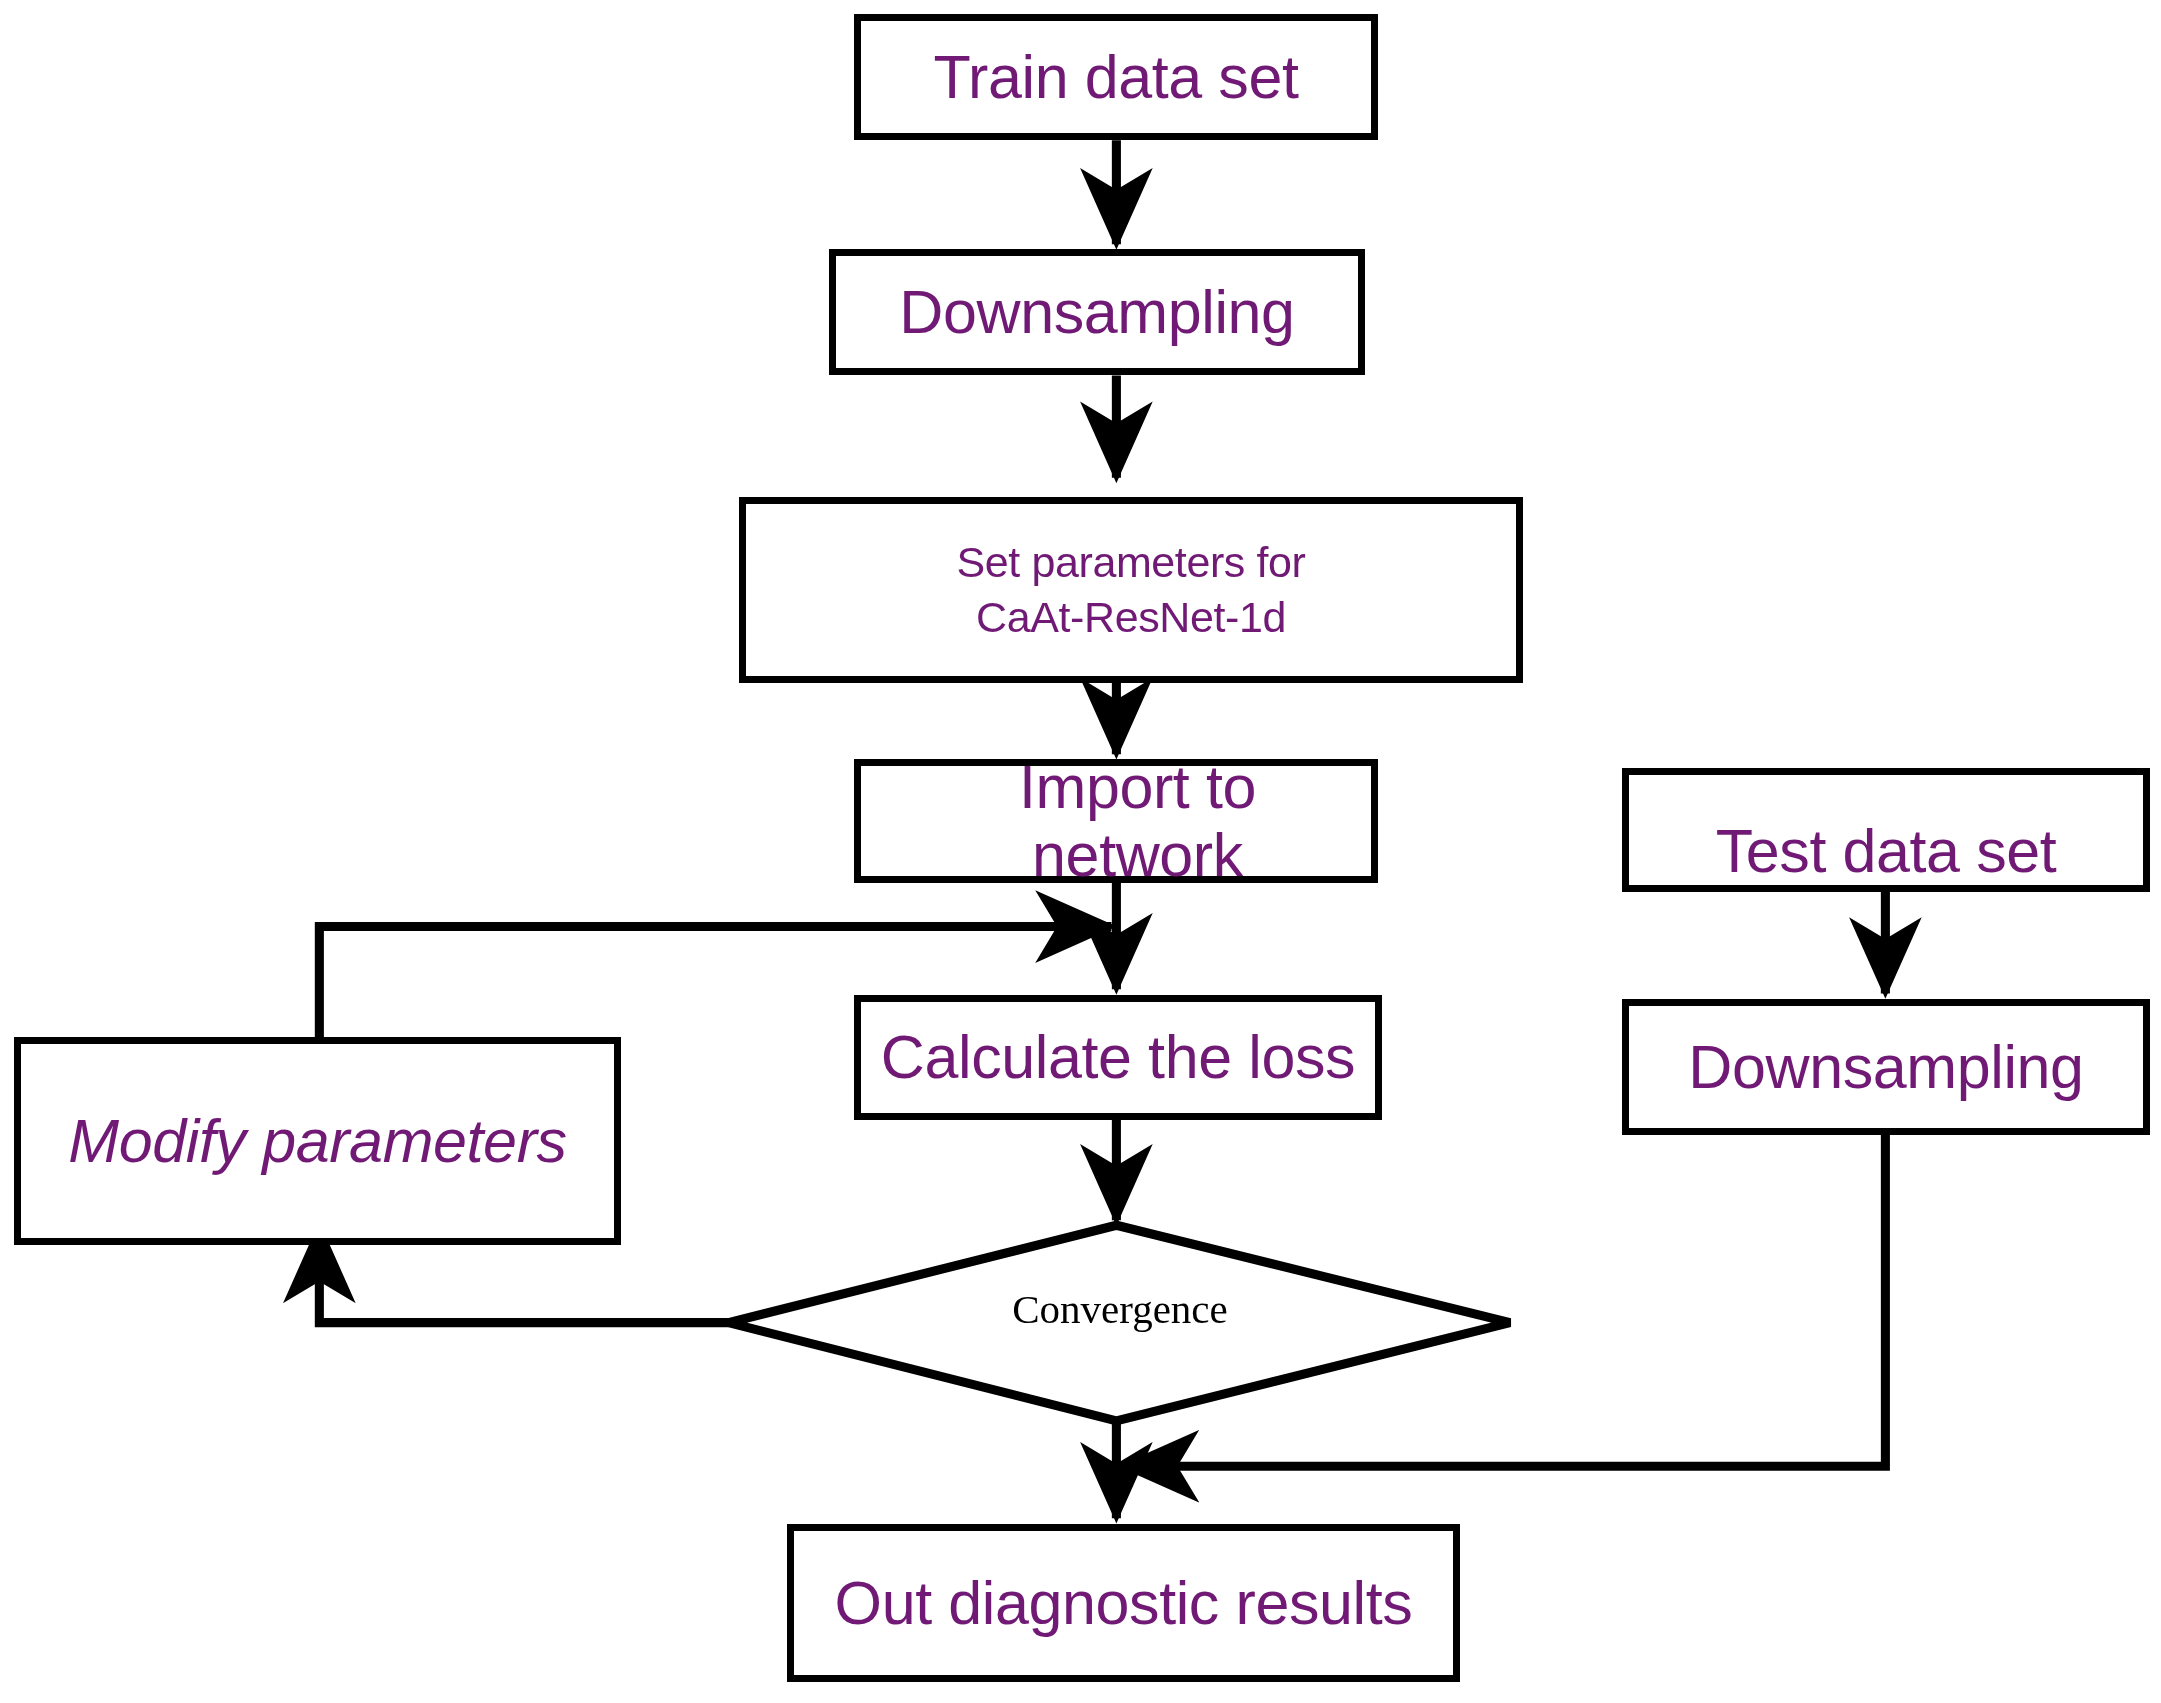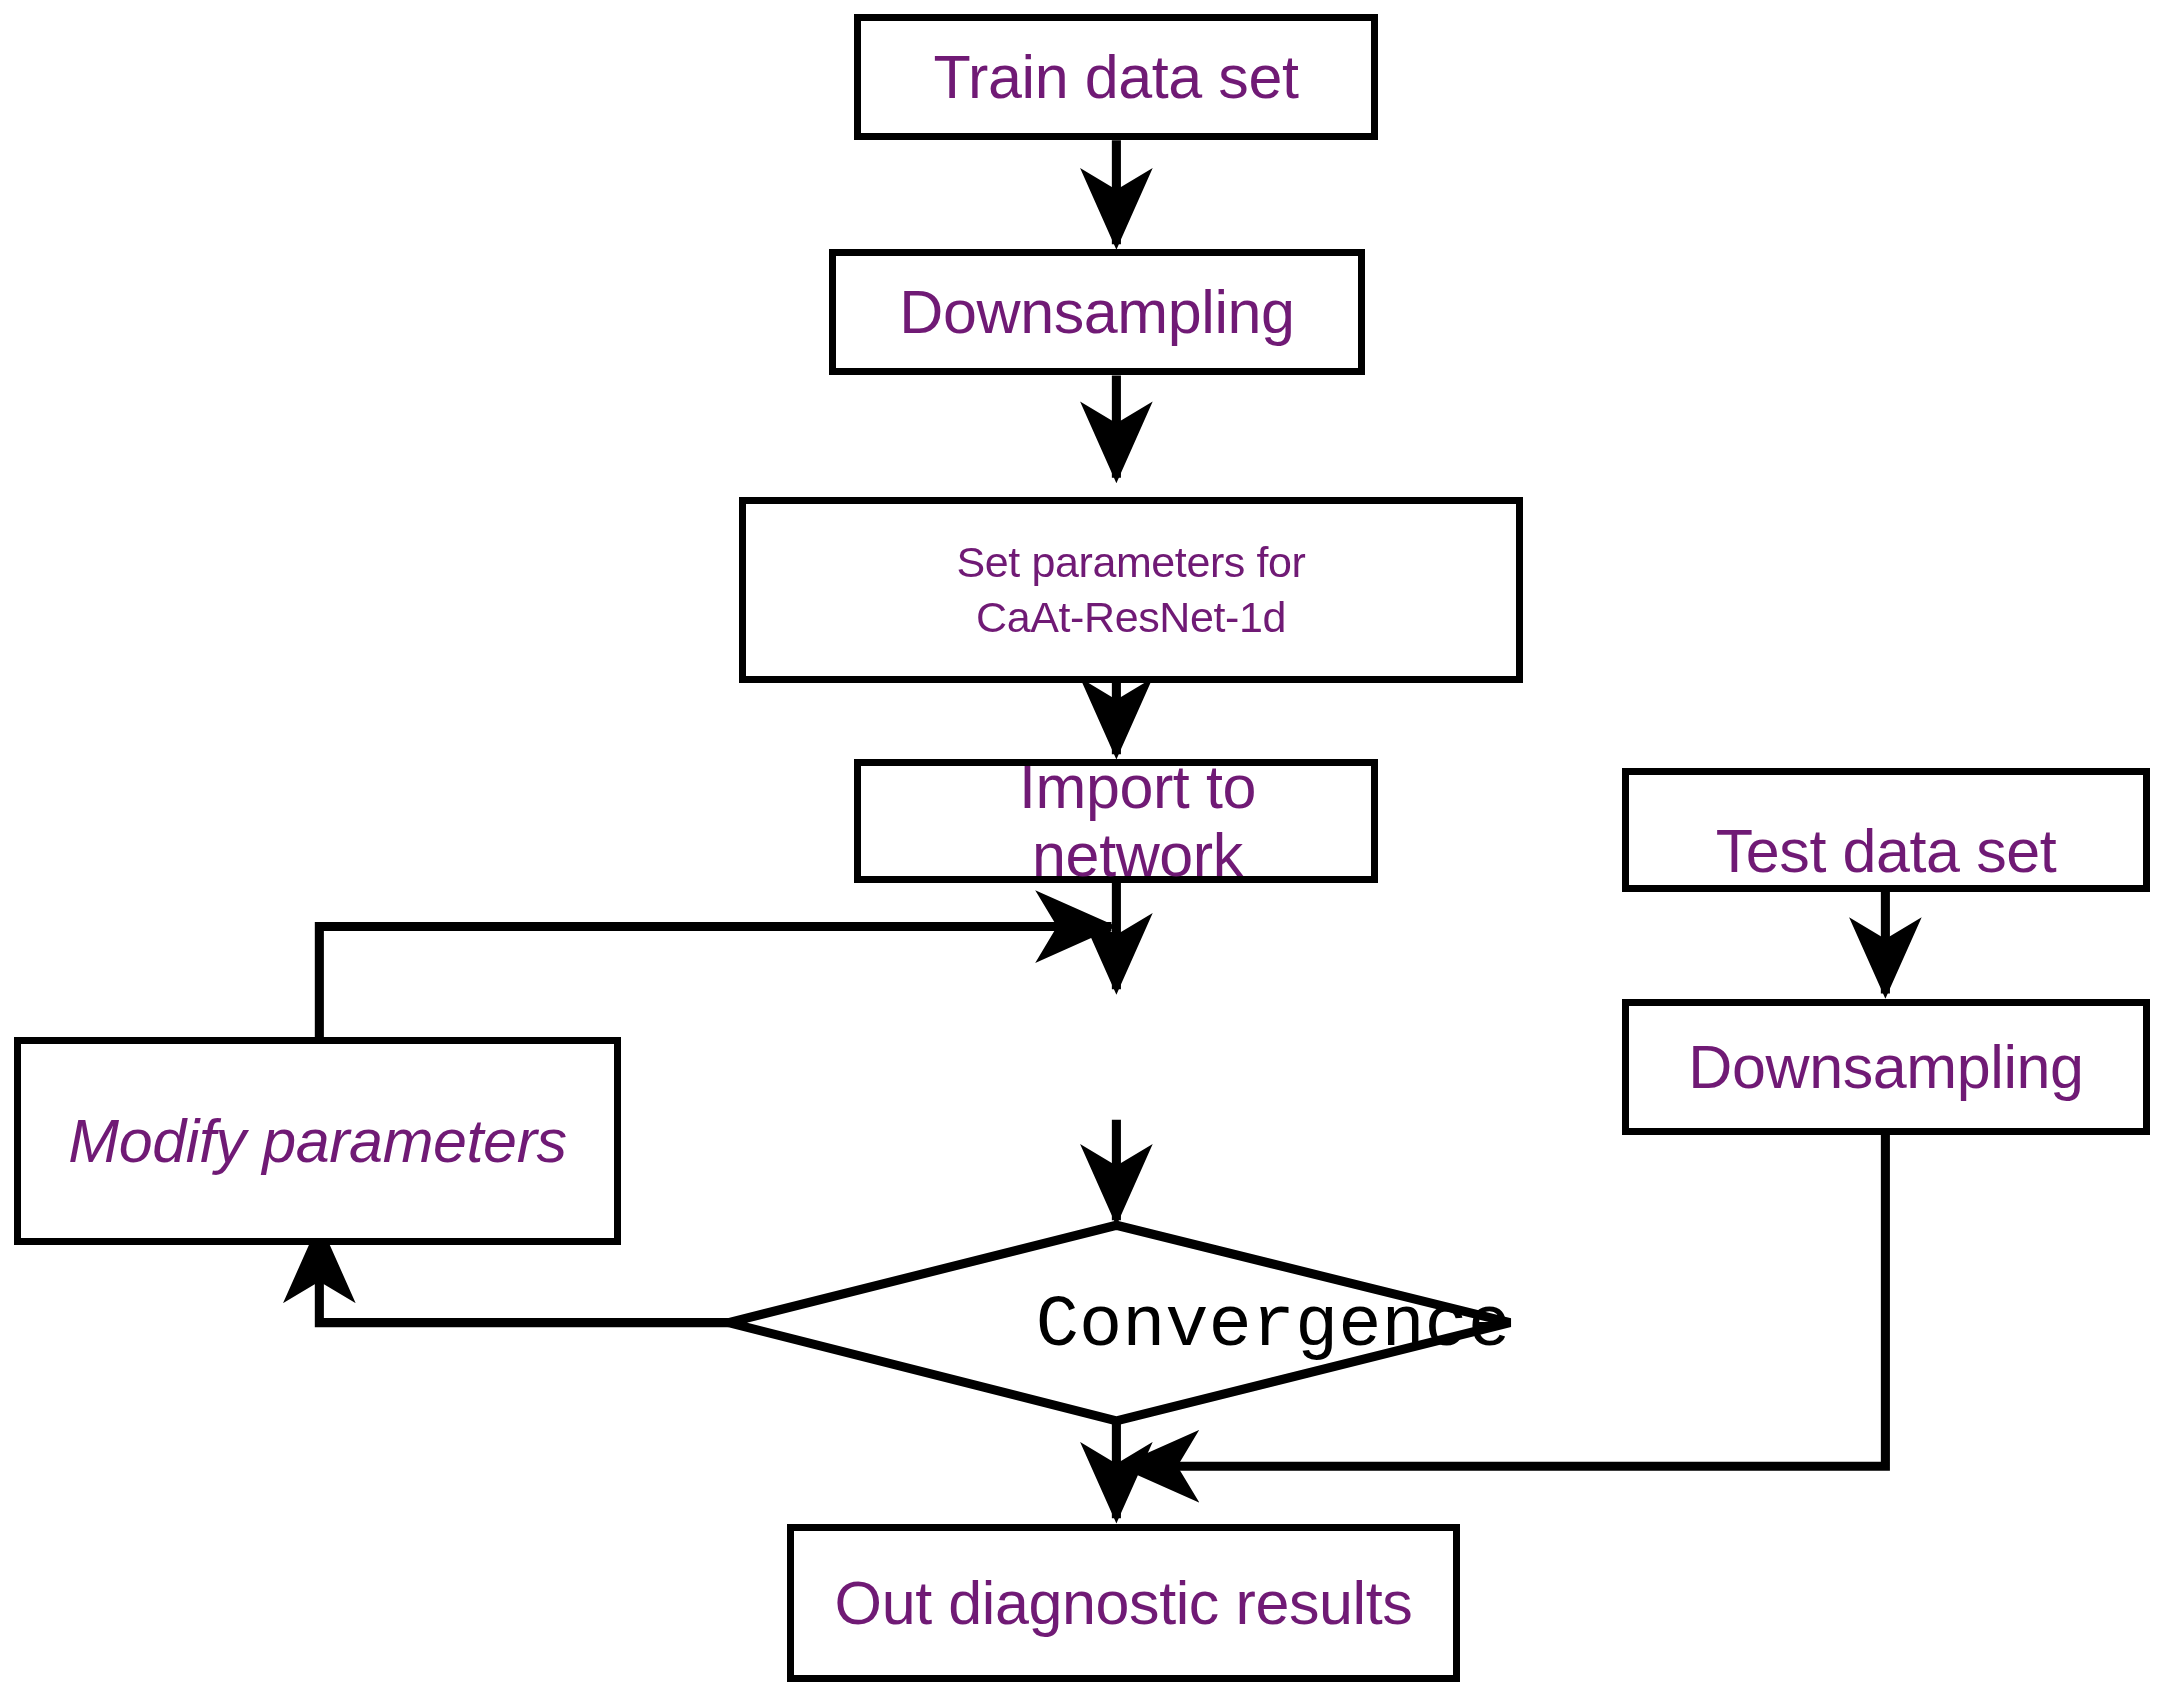--- a/index.html
+++ b/index.html
@@ -47,23 +47,23 @@
   .node-label {
     white-space: pre-line;
     display: block;
     width: 100%;
     padding: 0 6.6px;
     box-sizing: border-box;
   }
   .diamond-label {
     position: absolute;
     color: #000000;
-    font-size: 72px;
-    font-family: Liberation Mono, monospace;
-    text-align: right;
+    font-size: 41px;
+    font-family: Liberation Serif, serif;
+    text-align: center;
     line-height: 1.1;
     white-space: nowrap;
   }
 </style>
 </head>
 <body>
 
 <div id="canvas">
 
   <svg id="flow-svg" viewBox="0 0 2619 2064" xmlns="http://www.w3.org/2000/svg">
@@ -136,20 +136,23 @@
   </div>
 
   <div class="node-box" style="left:1622px; top:768px; width:528px; height:124px;align-items:flex-end;">
     <span class="node-label">Test data set</span>
   </div>
 
   <div class="node-box" style="left:1622px; top:999px; width:528px; height:136px;">
     <span class="node-label">Downsampling</span>
   </div>
 
+  <div class="node-box" style="left:854px; top:995px; width:528px; height:125px;">
+    <span class="node-label">Calculate the loss</span>
+  </div>
 
   <div class="node-box" style="left:14px; top:1037px; width:607px; height:208px;font-style:italic;">
     <span class="node-label">Modify parameters</span>
   </div>
 
   <div class="diamond-label" style="left:729px; top:1287px; width:782px;">Convergence</div>
 
   <div class="node-box" style="left:787px; top:1524px; width:673px; height:158px;">
     <span class="node-label">Out diagnostic results</span>
   </div>

